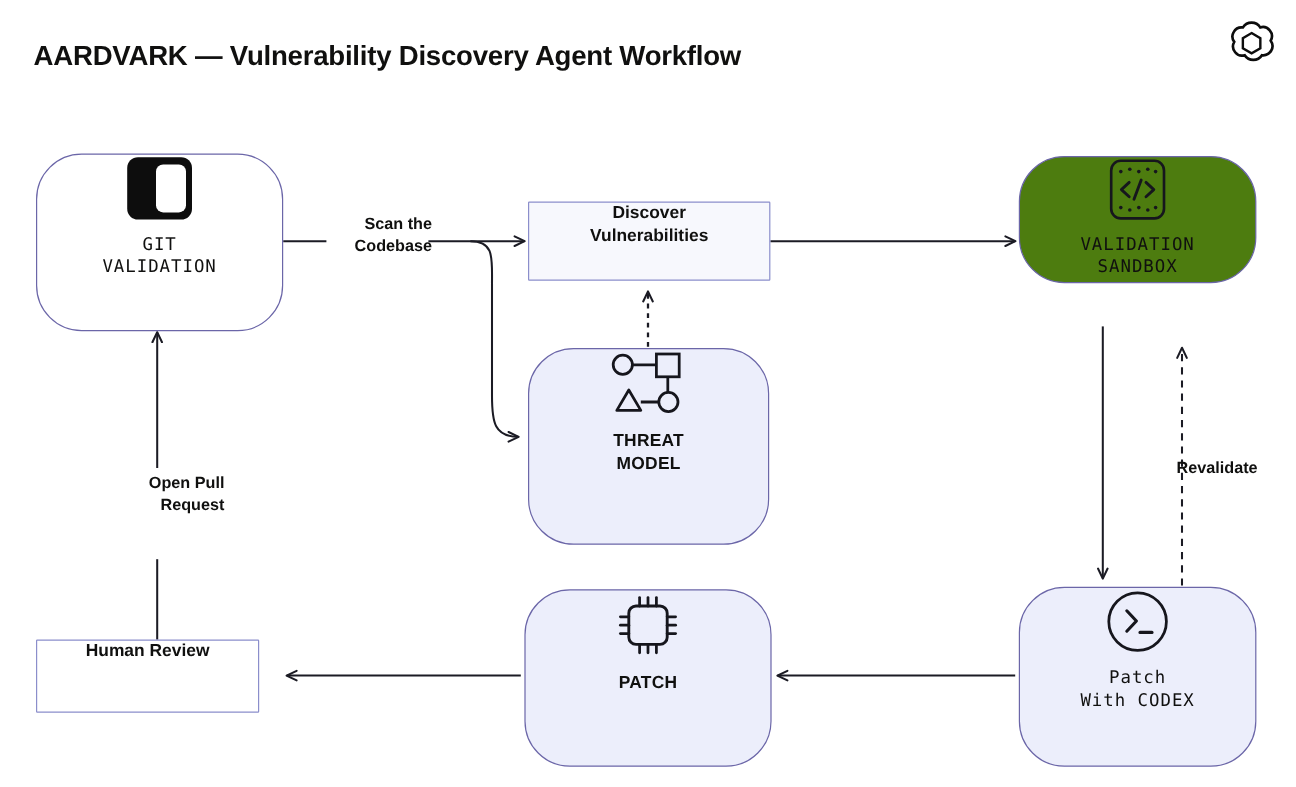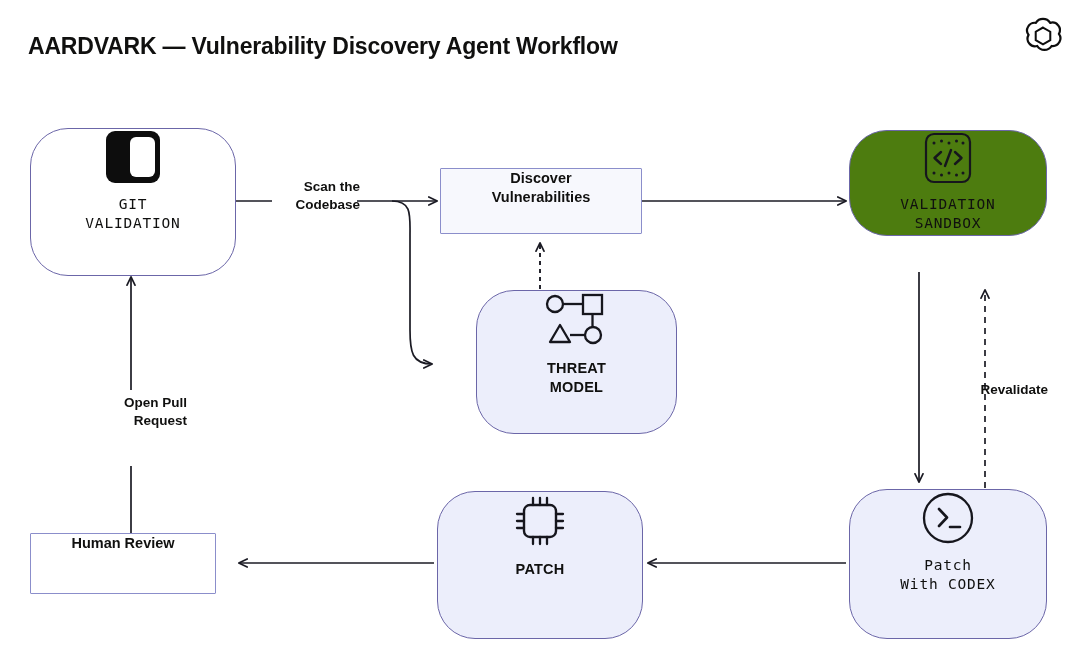--- a/index.html
+++ b/index.html
@@ -193,21 +193,21 @@
       </g>
       <path d="M20,21 L13.5,27 L20,33" fill="none" stroke="#16161d" stroke-width="2.4" stroke-linecap="round" stroke-linejoin="round"></path>
       <path d="M34,21 L40.5,27 L34,33" fill="none" stroke="#16161d" stroke-width="2.4" stroke-linecap="round" stroke-linejoin="round"></path>
       <path d="M30,19 L24,35" fill="none" stroke="#16161d" stroke-width="2.4" stroke-linecap="round"></path>
     </svg>
   </div>
   <div class="node-label label-mono">VALIDATION
 SANDBOX</div>
 </div>
 
-<div class="node rounded" style="left:440px; top:290px; width:201px; height:144px; background:#eceefb;margin-left:36px;">
+<div class="node rounded" style="left:440px; top:290px; width:201px; height:164px; background:#eceefb;">
   <div class="node-icon">
     <svg width="68" height="58" viewBox="0 0 68 58">
       <circle cx="12" cy="13" r="8" fill="none" stroke="#16161d" stroke-width="2.3"></circle>
       <rect x="40" y="4" width="19" height="19" fill="none" stroke="#16161d" stroke-width="2.3"></rect>
       <path d="M7,51 L17,34 L27,51 Z" fill="none" stroke="#16161d" stroke-width="2.3" stroke-linejoin="round"></path>
       <circle cx="50" cy="44" r="8" fill="none" stroke="#16161d" stroke-width="2.3"></circle>
       <path d="M20,13 L40,13" fill="none" stroke="#16161d" stroke-width="2.3"></path>
       <path d="M49.5,23 L49.5,36" fill="none" stroke="#16161d" stroke-width="2.3"></path>
       <path d="M27,44 L42,44" fill="none" stroke="#16161d" stroke-width="2.3"></path>
     </svg>

